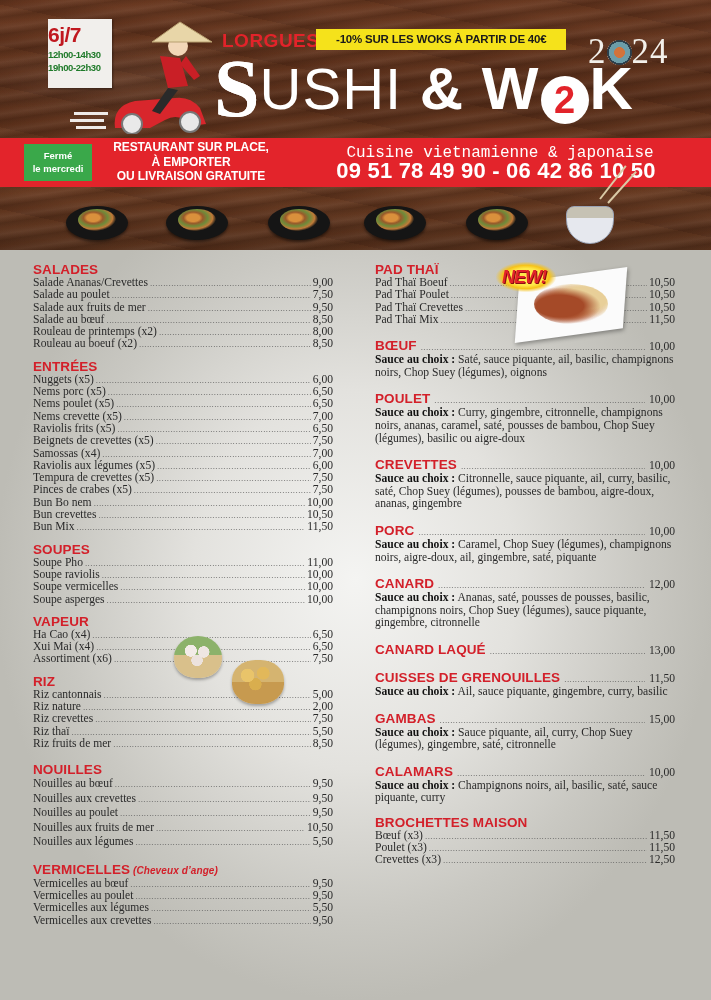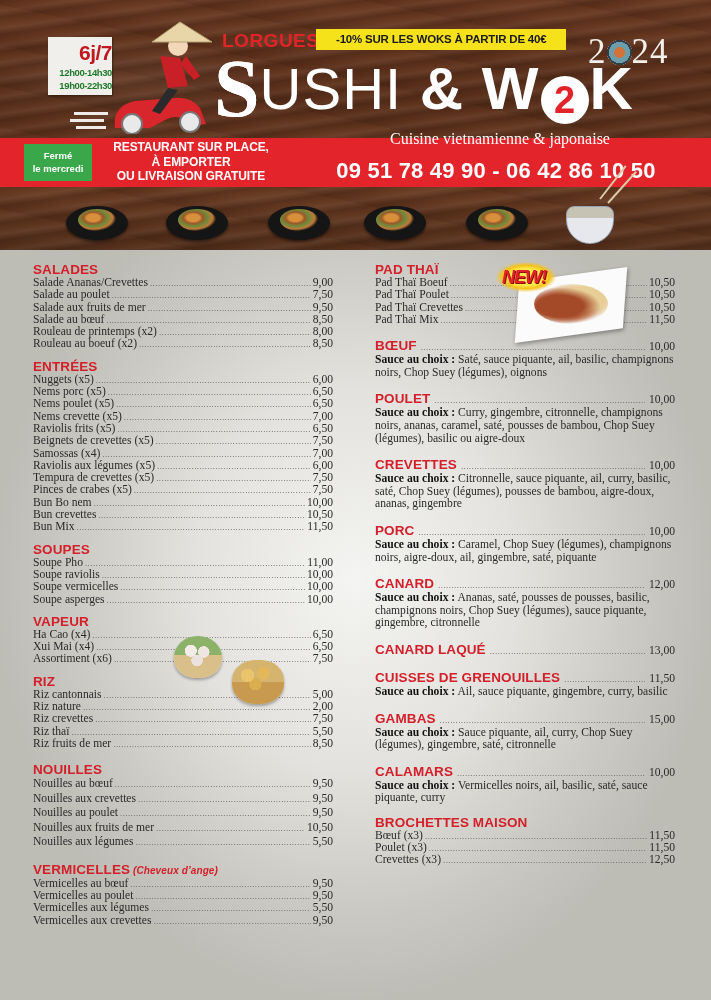--- a/index.html
+++ b/index.html
@@ -10,22 +10,22 @@
   .header {
     position: absolute; left: 0; top: 0; width: 711px; height: 250px;
     background:
       radial-gradient(ellipse 220px 60px at 120px 80px, rgba(255,255,255,0.06), transparent 70%),
       repeating-linear-gradient(172deg, rgba(0,0,0,0.14) 0px, rgba(0,0,0,0.0) 6px, rgba(255,255,255,0.05) 11px, rgba(0,0,0,0.12) 17px),
       repeating-linear-gradient(12deg, rgba(60,25,10,0.25) 0px, rgba(0,0,0,0) 22px, rgba(90,45,20,0.2) 40px),
       linear-gradient(180deg, #6b3a22 0%, #5a301b 40%, #6e3e24 70%, #54301c 100%);
     overflow: hidden;
   }
   .hours-card {
-    position: absolute; left: 48px; top: 37px; width: 64px; height: 58px;
-    background: #f1efec; text-align: right; box-shadow: 1px 1px 2px rgba(0,0,0,0.4);
+    position: absolute; left: 48px; top: 19px; width: 64px; height: 69px;
+    background: #f1efec; text-align: left; box-shadow: 1px 1px 2px rgba(0,0,0,0.4);
   }
   .hours-days { font-family: "Liberation Sans", sans-serif; font-weight: bold; color: #c0181f; font-size: 21px; line-height: 26px; margin-top: 3px; letter-spacing: -0.5px; }
   .hours-line { font-family: "Liberation Sans", sans-serif; font-weight: bold; color: #1f7a2a; font-size: 9.5px; line-height: 13px; letter-spacing: -0.4px; }
 
   .scooter { position: absolute; left: 40px; top: 16px; width: 175px; height: 118px; }
 
   .town { position: absolute; left: 222px; top: 30px; font-family: "Liberation Sans", sans-serif; font-weight: bold; color: #e2232a; font-size: 19px; letter-spacing: 0.5px; }
   .promo {
     position: absolute; left: 316px; top: 29px; height: 21px; padding: 0 20px; background: #f5e21b;
     font-family: "Liberation Sans", sans-serif; font-weight: bold; font-size: 11.5px; line-height: 21px; color: #1a1a1a; letter-spacing: -0.2px;
@@ -36,21 +36,21 @@
 
   .brand { position: absolute; left: 214px; top: 54px; color: #ffffff; white-space: nowrap; }
   .brand-s { display: inline-block; font-family: "Liberation Serif", serif; font-size: 82px; line-height: 70px; vertical-align: bottom; color: #fff; font-weight: bold; text-shadow: 0 0 0 #fff; }
   .brand-ushi { font-family: "Liberation Sans", sans-serif; font-size: 58px; font-weight: normal; letter-spacing: 1px; vertical-align: bottom; line-height: 70px; }
   .brand-wok { font-family: "Liberation Sans", sans-serif; font-size: 60px; font-weight: bold; letter-spacing: 1px; vertical-align: bottom; line-height: 70px; }
   .brand-o { display: inline-block; width: 48px; height: 48px; border-radius: 50%; background: #fff; color: #e2232a; text-align: center; font-family: "Liberation Sans", sans-serif; font-weight: bold; font-size: 38px; line-height: 48px; vertical-align: -3px; margin: 0 1px; }
 
   .band { position: absolute; left: 0; top: 138px; width: 711px; height: 49px; background: #e3242b; }
   .closed-box { position: absolute; left: 24px; top: 144px; width: 68px; height: 37px; background: #3aa84a; color: #fff; font-family: "Liberation Sans", sans-serif; font-weight: bold; font-size: 9.5px; line-height: 13px; text-align: center; padding-top: 5px; }
   .service { position: absolute; left: 96px; top: 140px; width: 190px; text-align: center; color: #fff; font-family: "Liberation Sans", sans-serif; font-weight: bold; font-size: 12px; line-height: 14.5px; letter-spacing: -0.1px; }
-  .cuisine { position: absolute; left: 300px; top: 130px; width: 400px; text-align: center; color: #fff; font-family: Liberation Serif, serif; font-size: 16px; line-height: 18px; }
+  .cuisine { position: absolute; left: 300px; top: 144px; width: 400px; text-align: center; color: #fff; font-family: Liberation Mono, monospace; font-size: 16px; line-height: 18px; }
   .phones { position: absolute; left: 296px; top: 157px; width: 400px; text-align: center; color: #fff; font-family: "Liberation Sans", sans-serif; font-weight: bold; font-size: 22px; line-height: 28px; letter-spacing: 0.2px; }
 
   .dishes { position: absolute; left: 0; top: 192px; width: 711px; height: 58px; }
   .plate { position: absolute; top: 14px; width: 62px; height: 34px; border-radius: 50%; background: #151515; box-shadow: 0 2px 3px rgba(0,0,0,0.5); overflow: hidden; }
   .plate::after { content: ""; position: absolute; left: 12px; top: 3px; width: 38px; height: 22px; border-radius: 50%;
     background: radial-gradient(ellipse at 40% 40%, #d9903c 0 20%, #9a5a2a 30%, #6e8c3a 45%, #c07a38 60%, transparent 72%); }
   .bowl { position: absolute; left: 566px; top: 14px; width: 48px; height: 38px; border-radius: 8px 8px 24px 24px; background: linear-gradient(180deg, #c6c2b4 0 30%, #e6e8ee 31% 100%); border: 1px solid #9aa3b5; }
   .chopstick { position: absolute; height: 2px; width: 42px; background: #d9c9a6; transform-origin: left center; }
 
   
@@ -474,21 +474,21 @@
         <span class="price">15,00</span>
       </div>
     <div class="desc"><b>Sauce au choix :</b> <span>Sauce piquante, ail, curry, Chop Suey (légumes), gingembre, saté, citronnelle</span></div>
   </div>
   <div class="rsec">
     <div class="dish-head">
         <span class="sec-title">CALAMARS</span>
         <span class="dots"></span>
         <span class="price">10,00</span>
       </div>
-    <div class="desc"><b>Sauce au choix :</b> <span>Vermicelles noirs, ail, basilic, saté, sauce piquante, curry</span></div>
+    <div class="desc"><b>Sauce au choix :</b> <span>Champignons noirs, ail, basilic, saté, sauce piquante, curry</span></div>
   </div>
 
   <div class="rsec">
     <div class="sec-title">BROCHETTES MAISON</div>
     <div class="item">
         <span class="name">Bœuf (x3)</span>
         <span class="dots"></span>
         <span class="price">11,50</span>
       </div>
     <div class="item">

